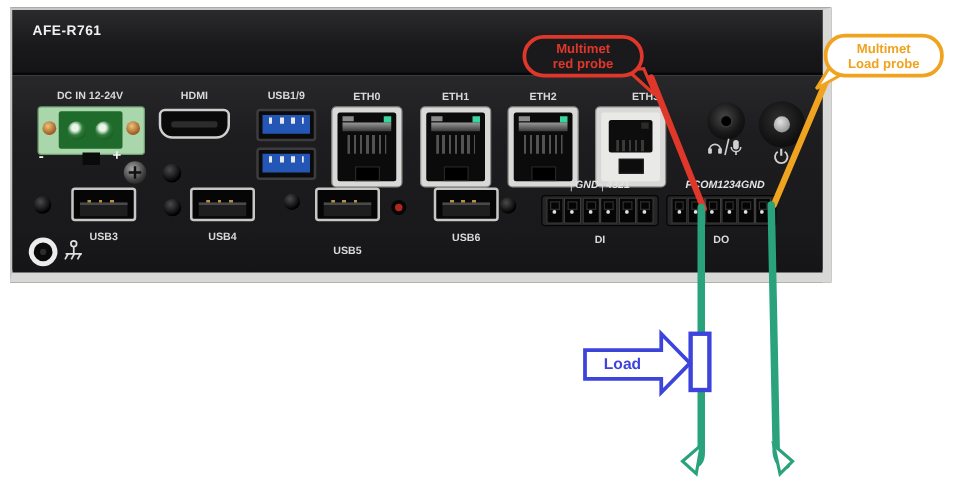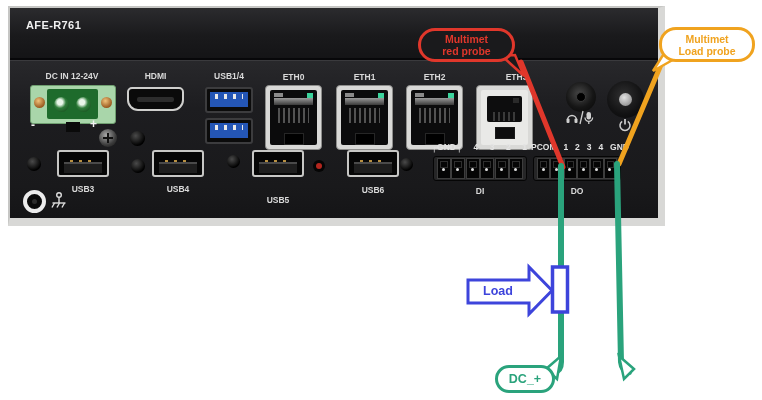--- a/index.html
+++ b/index.html
@@ -71,22 +71,22 @@
   .screw{position:absolute;border-radius:50%;z-index:2;
     background:radial-gradient(circle at 40% 35%,#a8a8a8,#3c3c3c 60%,#111 100%);}
   .screw svg{position:absolute;left:0;top:0;}
   .redled{position:absolute;left:313px;top:160px;width:12px;height:12px;border-radius:50%;background:#050505;z-index:2;}
   .redled::after{content:"";position:absolute;left:3px;top:3px;width:6px;height:6px;border-radius:50%;background:#b3261e;}
   .gnd-ring{position:absolute;left:23px;top:190px;width:15px;height:15px;border-radius:50%;
     border:4px solid #ececec;background:#0a0a0a;z-index:2;}
   .gnd-ring::after{content:"";position:absolute;left:5px;top:5px;width:5px;height:5px;border-radius:50%;background:#2c2c2c;}
   .gnd-icon{position:absolute;left:49px;top:191px;z-index:2;}
   
-  .pinrow{position:absolute;top:142px;display:flex;justify-content:space-between;color:#e3e3e3;
-    font-size:8.5px;font-weight:bold;z-index:2;}
+  .pinrow{position:absolute;top:142px;display:flex;justify-content:center;color:#e3e3e3;
+    font-size:8.5px;font-weight:bold;z-index:2;font-style:italic;}
   .tblock{position:absolute;top:156px;height:25px;background:#262627;border:1px solid #050505;border-radius:3px;
     display:flex;align-items:center;justify-content:space-between;padding:0 3px;z-index:2;box-sizing:border-box;}
   .tsock{width:12px;height:19px;background:#050505;border:1px solid #3d3d3d;position:relative;}
   .tsock::before{content:"";position:absolute;top:2px;left:2px;right:2px;height:5px;border:1px solid #2e2e2e;}
   .tsock::after{content:"";position:absolute;left:50%;top:60%;width:3px;height:3px;margin:-2px;
     border-radius:50%;background:#e0e0e0;}
   
   .jack{position:absolute;left:566px;top:82px;width:30px;height:30px;border-radius:50%;z-index:2;
     background:radial-gradient(circle at 45% 40%,#484848,#161616 55%,#050505 100%);}
   .jack::after{content:"";position:absolute;left:10px;top:10px;width:10px;height:10px;border-radius:50%;
@@ -117,21 +117,21 @@
 
 <div class="canvas">
 
   <div class="photo-frame"></div>
   <div class="lid"></div>
   <div class="panel"></div>
   <div class="model">AFE-R761</div>
 
   <div class="lbl" style="left:28px;top:71px;width:88px;">DC IN 12-24V</div>
   <div class="lbl" style="left:127px;top:71px;width:57px;">HDMI</div>
-  <div class="lbl" style="left:205px;top:71px;width:48px;">USB1/4</div>
+  <div class="lbl" style="left:205px;top:71px;width:48px;">USB1/9</div>
   <div class="lbl" style="left:265px;top:72px;width:57px;">ETH0</div>
   <div class="lbl" style="left:336px;top:72px;width:57px;">ETH1</div>
   <div class="lbl" style="left:406px;top:72px;width:57px;">ETH2</div>
   <div class="lbl" style="left:488px;top:72px;width:57px;">ETH3</div>
 
   <div class="dcblock">
     <div class="dc-side l"></div>
     <div class="dc-side r"></div>
     <div class="dc-inner">
       <div class="dc-screw s1"></div>
@@ -311,17 +311,14 @@
 
   <div class="bubble bubble-red">
     <span>Multimet</span>
     <span>red probe</span>
   </div>
   <div class="bubble bubble-org">
     <span>Multimet</span>
     <span>Load probe</span>
   </div>
   <div class="load-text">Load</div>
-  <div class="bubble bubble-teal bubble-dcp">
-    <span>DC_+</span>
-  </div>
 
 </div>
 
 </body></html>

